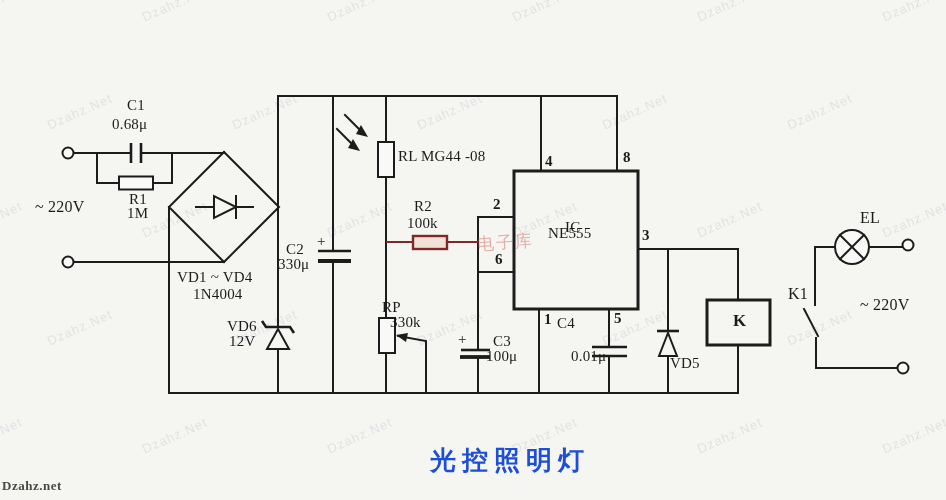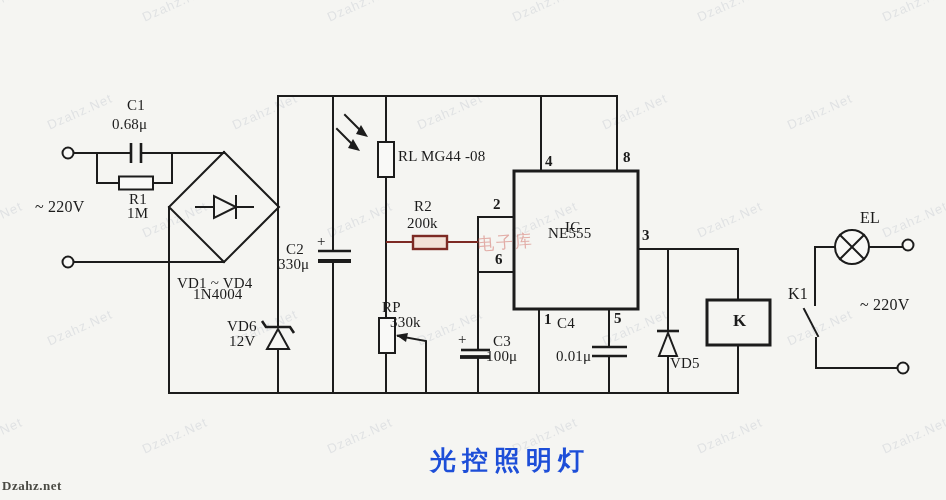--- a/index.html
+++ b/index.html
@@ -202,44 +202,44 @@
       <path class="w" d="M840 235 L864 259 M840 259 L864 235"></path>
     </g>
   </svg>
 
   <div class="lbl" style="left:127px;top:98px">C1</div>
   <div class="lbl" style="left:112px;top:117px">0.68μ</div>
   <div class="lbl" style="left:129px;top:192px">R1</div>
   <div class="lbl" style="left:127px;top:206px">1M</div>
   <div class="lbl big" style="left:35px;top:199px">~ 220V</div>
 
-  <div class="lbl" style="left:177px;top:276px">VD1 ~ VD4</div>
+  <div class="lbl" style="left:177px;top:270px">VD1 ~ VD4</div>
   <div class="lbl" style="left:193px;top:287px">1N4004</div>
 
   <div class="lbl" style="left:227px;top:319px">VD6</div>
   <div class="lbl" style="left:229px;top:334px">12V</div>
 
   <div class="lbl" style="left:317px;top:234px">+</div>
   <div class="lbl" style="left:286px;top:242px">C2</div>
   <div class="lbl" style="left:278px;top:257px">330μ</div>
 
   <div class="lbl" style="left:398px;top:149px">RL MG44 -08</div>
 
   <div class="lbl" style="left:414px;top:199px">R2</div>
-  <div class="lbl" style="left:407px;top:216px">200k</div>
+  <div class="lbl" style="left:407px;top:216px">100k</div>
 
   <div class="lbl" style="left:382px;top:300px">RP</div>
   <div class="lbl" style="left:390px;top:315px">330k</div>
 
   <div class="lbl" style="left:458px;top:332px">+</div>
   <div class="lbl" style="left:493px;top:334px">C3</div>
   <div class="lbl" style="left:486px;top:349px">100μ</div>
 
   <div class="lbl" style="left:557px;top:316px">C4</div>
-  <div class="lbl" style="left:556px;top:349px">0.01μ</div>
+  <div class="lbl" style="left:571px;top:349px">0.01μ</div>
 
   <div class="lbl" style="left:565px;top:220px">IC</div>
   <div class="lbl" style="left:548px;top:226px">NE555</div>
 
   <div class="lbl pin" style="left:493px;top:197px">2</div>
   <div class="lbl pin" style="left:495px;top:252px">6</div>
   <div class="lbl pin" style="left:545px;top:154px">4</div>
   <div class="lbl pin" style="left:623px;top:150px">8</div>
   <div class="lbl pin" style="left:642px;top:228px">3</div>
   <div class="lbl pin" style="left:544px;top:312px">1</div>

